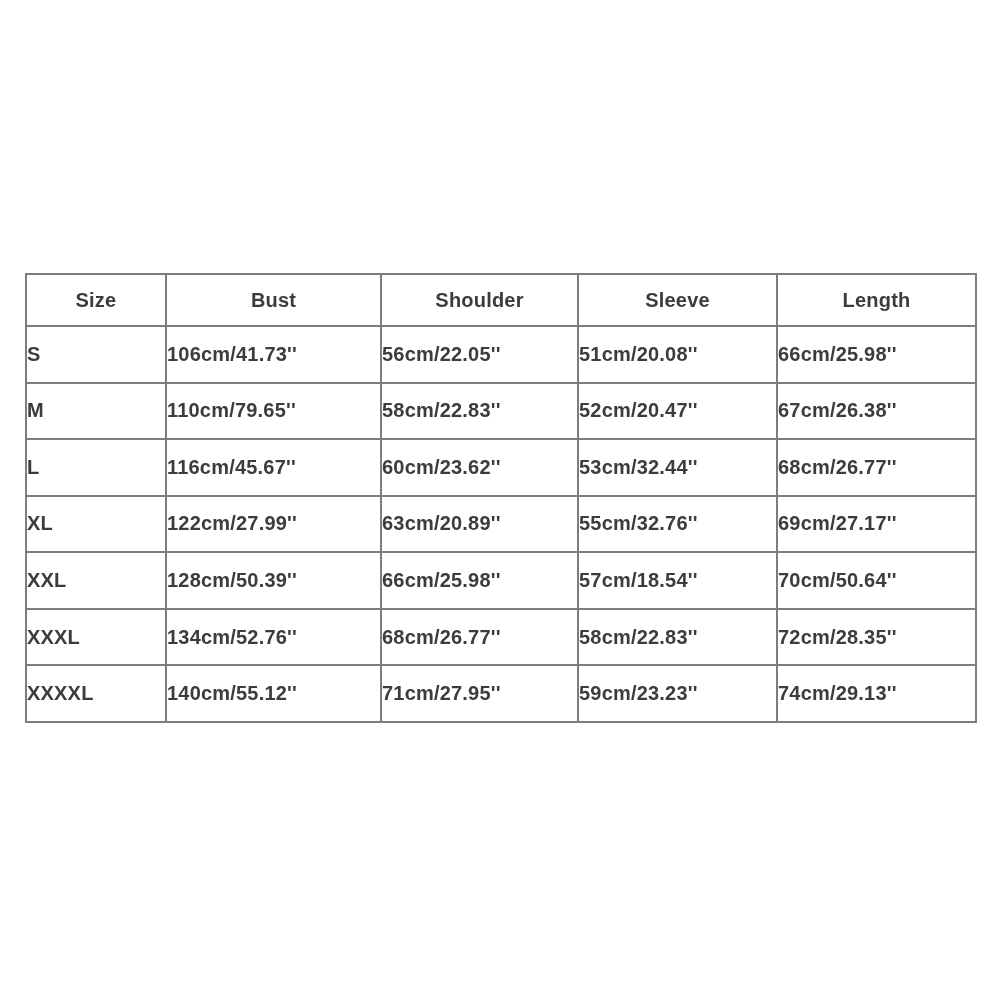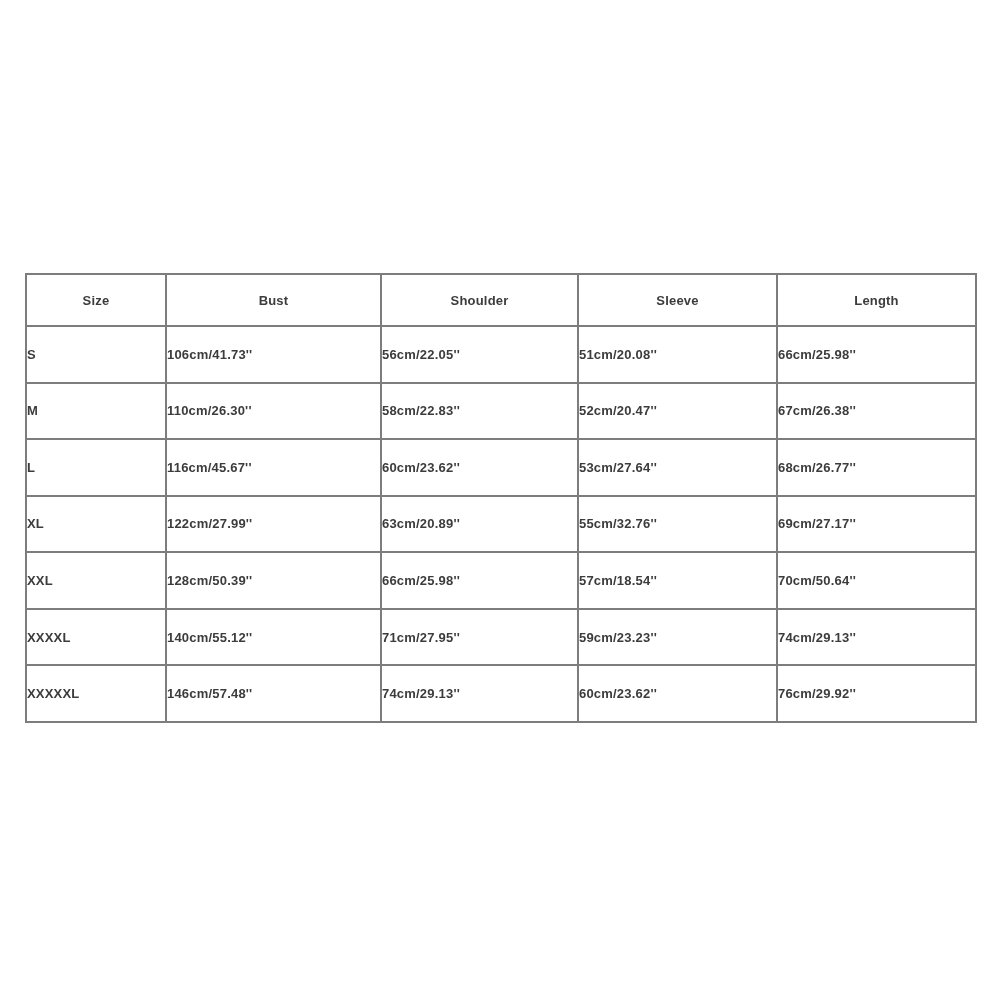--- a/index.html
+++ b/index.html
@@ -26,21 +26,21 @@
     border-collapse: collapse;
     table-layout: fixed;
     background: #ffffff;
   }
   table.size-chart th,
   table.size-chart td {
     border: 2px solid #7d7d7d;
     vertical-align: middle;
     height: 50px;
     padding: 0;
-    font-size: 13px;
+    font-size: 20px;
     font-weight: bold;
     color: #3c3c3c;
     letter-spacing: 0.2px;
     overflow: hidden;
     white-space: nowrap;
   }
   col.c-size   { width: 140px; }
   col.c-bust   { width: 215px; }
   col.c-shoulder { width: 197px; }
   col.c-sleeve { width: 199px; }
@@ -70,55 +70,55 @@
     <tbody>
       <tr>
         <td>S</td>
         <td>106cm/41.73''</td>
         <td>56cm/22.05''</td>
         <td>51cm/20.08''</td>
         <td>66cm/25.98''</td>
       </tr>
       <tr>
         <td>M</td>
-        <td>110cm/26.30''</td>
+        <td>110cm/79.65''</td>
         <td>58cm/22.83''</td>
         <td>52cm/20.47''</td>
         <td>67cm/26.38''</td>
       </tr>
       <tr>
         <td>L</td>
         <td>116cm/45.67''</td>
         <td>60cm/23.62''</td>
-        <td>53cm/27.64''</td>
+        <td>53cm/32.44''</td>
         <td>68cm/26.77''</td>
       </tr>
       <tr>
         <td>XL</td>
         <td>122cm/27.99''</td>
         <td>63cm/20.89''</td>
         <td>55cm/32.76''</td>
         <td>69cm/27.17''</td>
       </tr>
       <tr>
         <td>XXL</td>
         <td>128cm/50.39''</td>
         <td>66cm/25.98''</td>
         <td>57cm/18.54''</td>
         <td>70cm/50.64''</td>
       </tr>
       <tr>
+        <td>XXXL</td>
+        <td>134cm/52.76''</td>
+        <td>68cm/26.77''</td>
+        <td>58cm/22.83''</td>
+        <td>72cm/28.35''</td>
+      </tr>
+      <tr>
         <td>XXXXL</td>
         <td>140cm/55.12''</td>
         <td>71cm/27.95''</td>
         <td>59cm/23.23''</td>
         <td>74cm/29.13''</td>
       </tr>
-      <tr>
-        <td>XXXXXL</td>
-        <td>146cm/57.48''</td>
-        <td>74cm/29.13''</td>
-        <td>60cm/23.62''</td>
-        <td>76cm/29.92''</td>
-      </tr>
     </tbody>
   </table>
 </div>
 
 </body></html>

